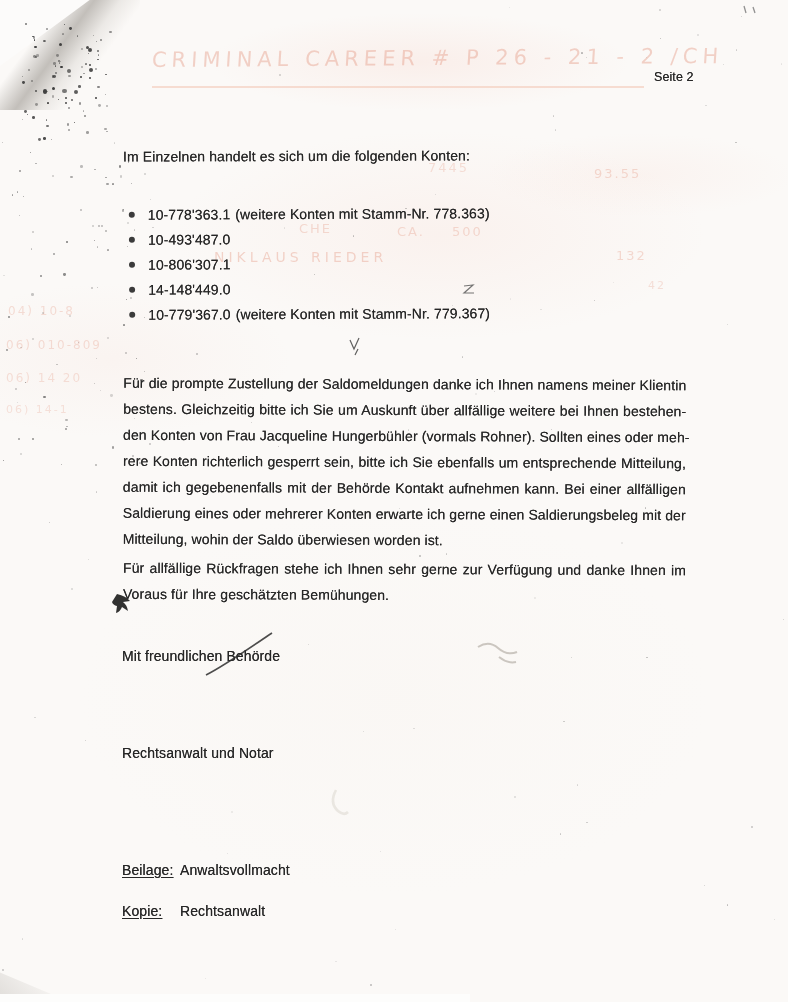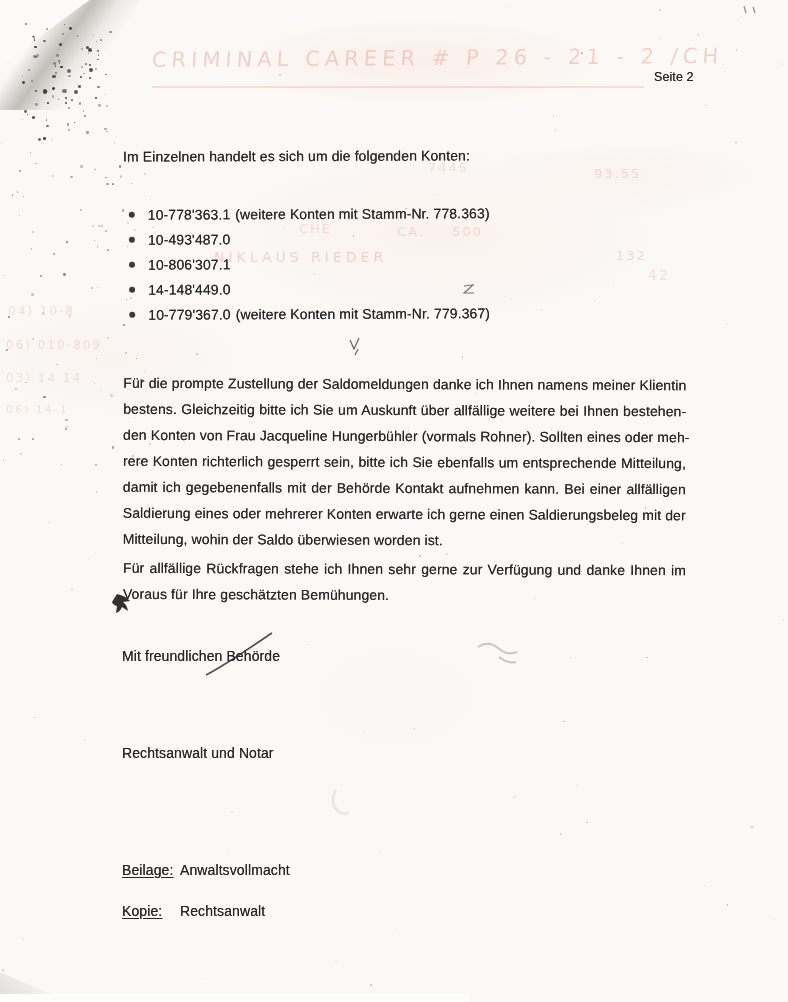--- a/index.html
+++ b/index.html
@@ -63,24 +63,24 @@
 
   <div class="ghost ghost-header">CRIMINAL CAREER # P 26 - 21 - 2 /CH</div>
   <div class="ghost-underline"></div>
   <span class="ghost" style="left:428px;top:160px;font-size:13px;opacity:.28;letter-spacing:2px;">7445</span>
   <span class="ghost" style="left:594px;top:166px;font-size:13px;opacity:.34;letter-spacing:2px;">93.55</span>
   <span class="ghost" style="left:299px;top:221px;font-size:13px;opacity:.33;letter-spacing:2px;">CHE</span>
   <span class="ghost" style="left:397px;top:224px;font-size:13px;opacity:.33;letter-spacing:2px;">CA.</span>
   <span class="ghost" style="left:452px;top:224px;font-size:13px;opacity:.33;letter-spacing:2px;">500</span>
   <span class="ghost" style="left:214px;top:249px;font-size:14px;opacity:.40;letter-spacing:4px;">NIKLAUS RIEDER</span>
   <span class="ghost" style="left:616px;top:248px;font-size:13px;opacity:.34;letter-spacing:2px;">132</span>
-  <span class="ghost" style="left:648px;top:267px;font-size:14px;opacity:.28;letter-spacing:2px;">42</span>
+  <span class="ghost" style="left:648px;top:279px;font-size:11px;opacity:.28;letter-spacing:2px;">42</span>
   <span class="ghost" style="left:8px;top:304px;font-size:12px;opacity:.30;letter-spacing:2px;">04) 10-8</span>
   <span class="ghost" style="left:6px;top:338px;font-size:12px;opacity:.30;letter-spacing:2px;">06) 010-809</span>
-  <span class="ghost" style="left:6px;top:371px;font-size:12px;opacity:.28;letter-spacing:2px;">03) 14 14</span>
+  <span class="ghost" style="left:6px;top:371px;font-size:12px;opacity:.28;letter-spacing:2px;">06) 14 20</span>
   <span class="ghost" style="left:6px;top:403px;font-size:11px;opacity:.26;letter-spacing:2px;">06) 14-1</span>
 
   <div class="doc-text page-number">Seite 2</div>
 
   <div class="doc-text intro">Im Einzelnen handelt es sich um die folgenden Konten:</div>
 
   <ul class="doc-text accounts">
     <li>
       <span class="bullet"></span>
       <span>10-778'363.1</span>

